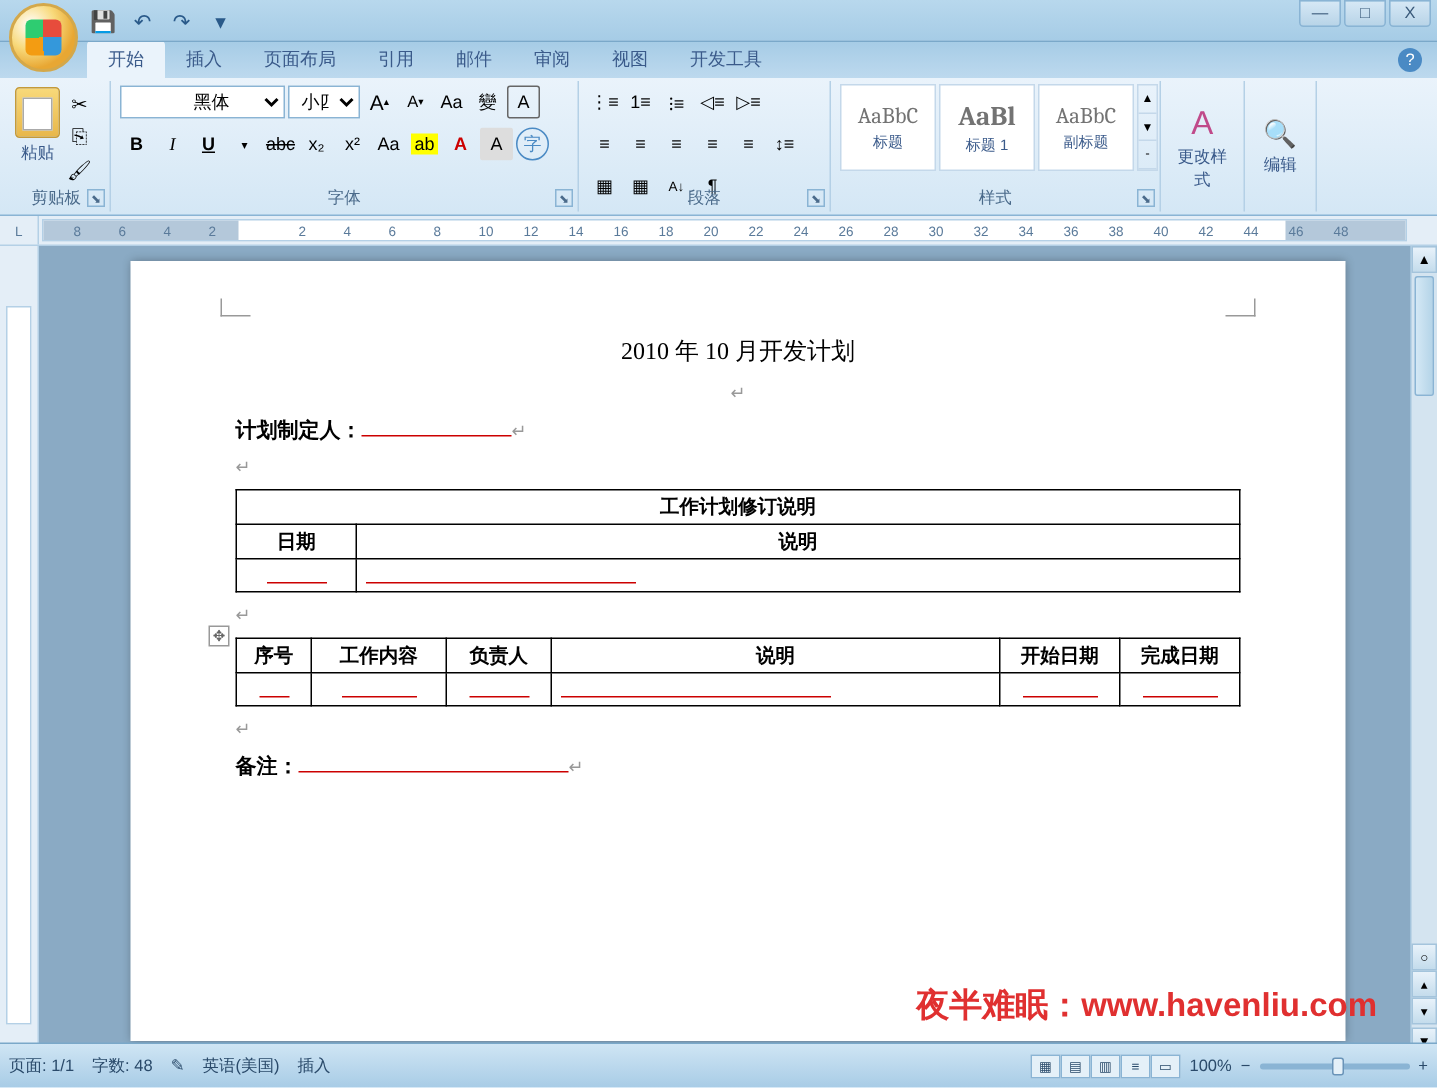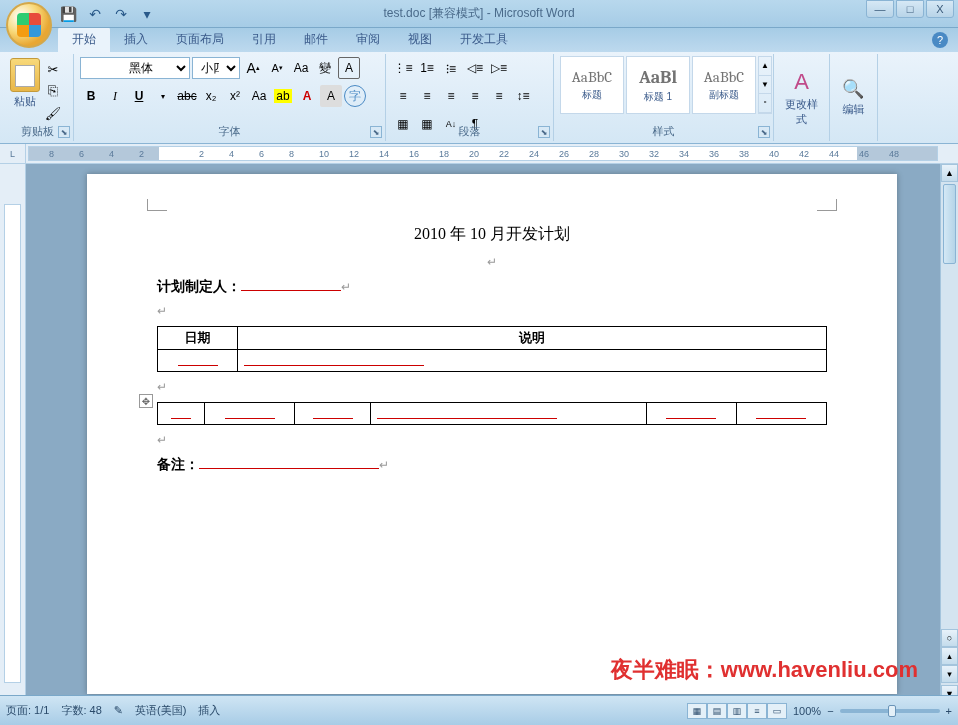--- a/index.html
+++ b/index.html
@@ -111,21 +111,20 @@
 <div class="titlebar">
   <div class="office-btn">
       <div class="office-logo"></div>
     </div>
   <div class="qat">
     <div class="qat-btn">💾</div>
     <div class="qat-btn">↶</div>
     <div class="qat-btn">↷</div>
     <div class="qat-btn">▾</div>
   </div>
-  <div class="title-text">test.doc [兼容模式] - Microsoft Word</div>
   <div class="window-controls">
     <div class="win-btn">—</div>
     <div class="win-btn">□</div>
     <div class="win-btn close">X</div>
   </div>
 </div>
 
 <div class="ribbon-tabs">
   <div class="tab active">开始</div>
   <div class="tab">插入</div>
@@ -304,35 +303,46 @@
 
       <div class="doc-title">2010 年 10 月开发计划</div>
       <div style="text-align:center;" class="para-mark">↵</div>
       <div class="doc-line">
         <b>计划制定人：</b><span class="blank-line"></span><span class="para-mark">↵</span>
       </div>
       <div class="para-mark">↵</div>
 
       <table class="doc-table">
         <tbody>
+            <tr>
+              <td colspan="2">工作计划修订说明</td>
+            </tr>
         <tr>
           <td style="width:80px;">日期</td>
           <td>说明</td>
         </tr>
         <tr>
           <td><span class="blank-line" style="min-width:40px;"></span></td>
           <td style="text-align:left;"><span class="blank-line" style="min-width:180px;"></span></td>
         </tr>
       </tbody>
         </table>
       <div class="para-mark">↵</div>
 
       <div class="table-anchor">✥</div>
       <table class="doc-table">
         <tbody>
+            <tr>
+          <td style="width:50px;">序号</td>
+          <td style="width:90px;">工作内容</td>
+          <td style="width:70px;">负责人</td>
+          <td>说明</td>
+          <td style="width:80px;">开始日期</td>
+          <td style="width:80px;">完成日期</td>
+        </tr>
         <tr>
           <td><span class="blank-line" style="min-width:20px;"></span></td>
           <td><span class="blank-line" style="min-width:50px;"></span></td>
           <td><span class="blank-line" style="min-width:40px;"></span></td>
           <td style="text-align:left;"><span class="blank-line" style="min-width:180px;"></span></td>
           <td><span class="blank-line" style="min-width:50px;"></span></td>
           <td><span class="blank-line" style="min-width:50px;"></span></td>
         </tr>
       </tbody>
         </table>

